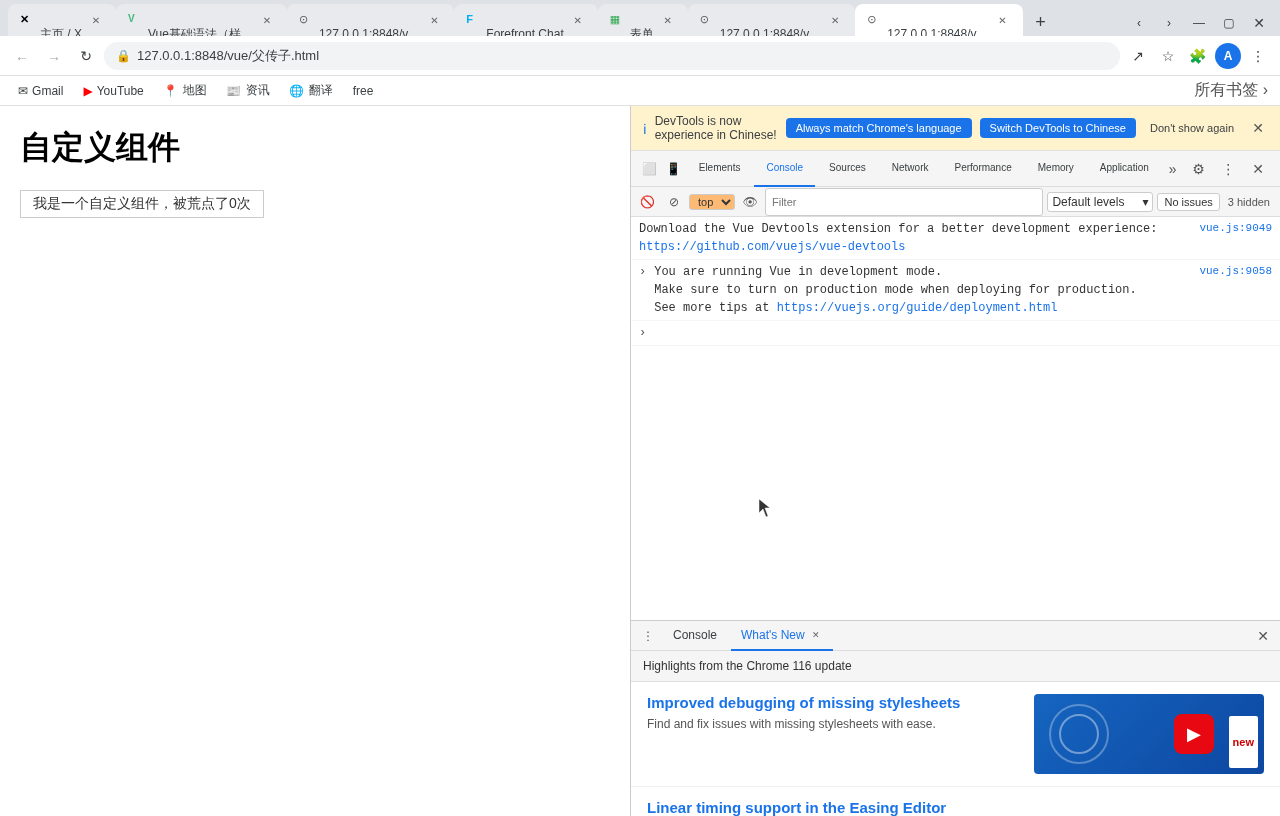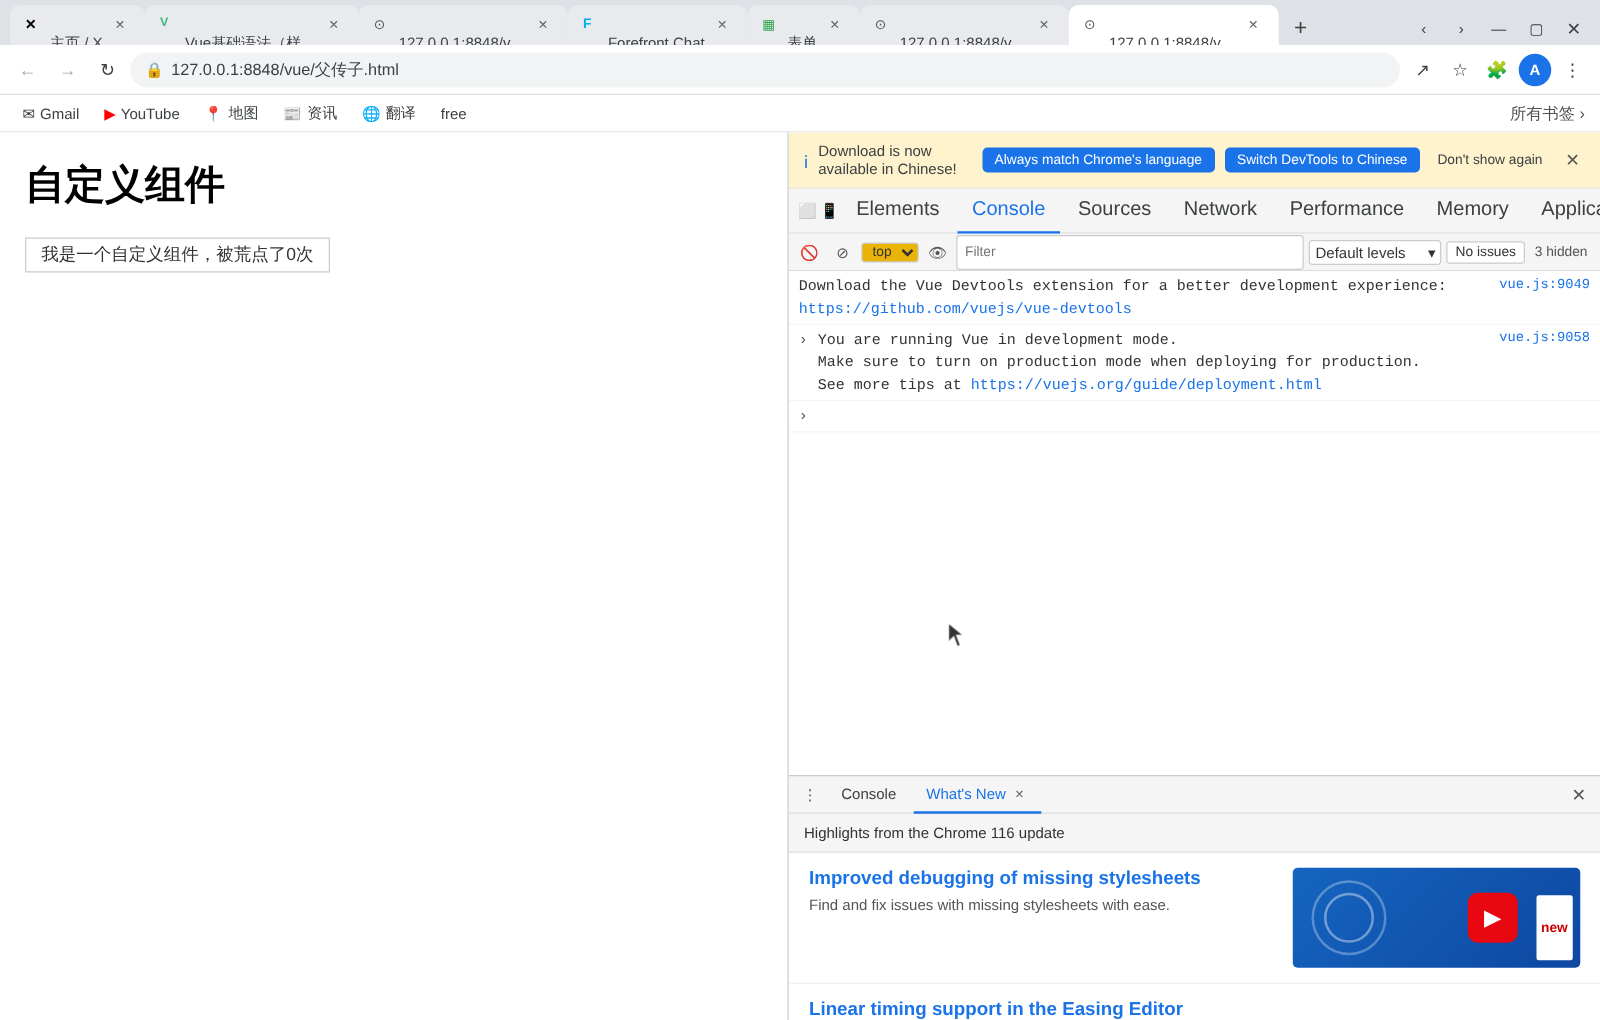--- a/index.html
+++ b/index.html
@@ -47,29 +47,29 @@
     .devtools-banner .info-icon { color: #1a73e8; font-size: 14px; }
     .devtools-banner .banner-text { color: #3c4043; flex: 1; }
     .banner-btn { padding: 4px 10px; border-radius: 4px; font-size: 11px; cursor: pointer; border: none; font-weight: 500; }
     .banner-btn.blue { background: #1a73e8; color: #fff; }
     .banner-btn.outline { background: #1a73e8; color: #fff; }
     .banner-btn.text-btn { background: none; color: #3c4043; border: none; cursor: pointer; font-size: 11px; padding: 4px 6px; }
     .banner-close { cursor: pointer; color: #555; font-size: 14px; width: 20px; height: 20px; display: flex; align-items: center; justify-content: center; }
 
     
     .devtools-toolbar { display: flex; align-items: center; height: 36px; background: #f5f5f5; border-bottom: 1px solid #ddd; padding: 0 8px; gap: 2px; flex-shrink: 0; }
-    .dt-tab { padding: 0 12px; height: 36px; display: flex; align-items: center; font-size: 16px; color: #3c4043; cursor: pointer; border-bottom: 2px solid transparent; white-space: nowrap; text-align: center; }
+    .dt-tab { padding: 0 12px; height: 36px; display: flex; align-items: center; font-size: 10px; color: #3c4043; cursor: pointer; border-bottom: 2px solid transparent; white-space: nowrap; text-align: center; }
     .dt-tab.active { color: #1a73e8; border-bottom: 2px solid #1a73e8; }
     .dt-more { padding: 0 6px; height: 36px; display: flex; align-items: center; color: #555; cursor: pointer; font-size: 14px; }
     .dt-settings-icon { margin-left: auto; width: 28px; height: 28px; display: flex; align-items: center; justify-content: center; cursor: pointer; color: #555; font-size: 14px; border-radius: 50%; }
 
     
     .dt-filter-bar { display: flex; align-items: center; height: 30px; background: #f5f5f5; border-bottom: 1px solid #ddd; padding: 0 6px; gap: 4px; flex-shrink: 0; font-size: 11px; }
     .dt-filter-icon-btn { width: 22px; height: 22px; border-radius: 3px; display: flex; align-items: center; justify-content: center; cursor: pointer; color: #555; font-size: 12px; }
-    .context-select { height: 16px; font-size: 11px; background: #eab308; border: 1px solid #ccc; border-radius: 3px; padding: 0 4px; color: #333; cursor: pointer; }
+    .context-select { height: 16px; font-size: 11px; background: #fdba74; border: 1px solid #ccc; border-radius: 3px; padding: 0 4px; color: #333; cursor: pointer; }
     .eye-btn { width: 22px; height: 22px; border-radius: 3px; display: flex; align-items: center; justify-content: center; cursor: pointer; color: #555; font-size: 12px; }
     .filter-input { flex: 1; height: 28px; border: 1px solid #ccc; border-radius: 3px; padding: 0 6px; font-size: 11px; background: #fff; }
     .level-select { height: 20px; font-size: 12px; background: #fff; border: 1px solid #ccc; border-radius: 3px; padding: 0 4px; color: #333; cursor: pointer; display: flex; align-items: center; gap: 18px; }
     .no-issues { font-size: 11px; color: #333; padding: 2px 6px; background: #fff; border: 1px solid #ccc; border-radius: 3px; }
     .hidden-count { font-size: 11px; color: #555; padding: 2px 4px; }
 
     
     .dt-console-content { flex: 1; background: #fff; overflow-y: auto; font-family: 'Courier New', monospace; font-size: 12px; min-height: 0; }
     .console-entry { display: flex; padding: 3px 8px; border-bottom: 1px solid #f5f5f5; align-items: flex-start; gap: 8px; line-height: 1.5; }
     .console-entry .arrow { color: #555; flex-shrink: 0; cursor: pointer; }
@@ -200,35 +200,35 @@
     <span>📰</span>
     <span>资讯</span>
   </div>
   <div class="bookmark-item">
     <span>🌐</span>
     <span>翻译</span>
   </div>
   <div class="bookmark-item">
     <span>free</span>
   </div>
-  <div style="margin-left: auto; font-size: 13px; color: #555;">所有书签 ›</div>
+  <div style="margin-left: auto; font-size: 16px; color: #555;">所有书签 ›</div>
 </div>
 
 <div class="content-area">
 
   <div class="page-content">
     <h1 class="page-title">自定义组件</h1>
     <div class="component-box">我是一个自定义组件，被荒点了0次</div>
   </div>
 
   <div class="devtools-panel">
 
     <div class="devtools-banner">
       <span class="info-icon">ℹ</span>
-      <span class="banner-text">Download is now available in Chinese!</span>
+      <span class="banner-text">DevTools is now experience in Chinese!</span>
       <button class="banner-btn blue">Always match Chrome's language</button>
       <button class="banner-btn outline">Switch DevTools to Chinese</button>
       <button class="banner-btn text-btn">Don't show again</button>
       <span class="banner-close">✕</span>
     </div>
 
     <div class="devtools-toolbar">
 
       <div class="dt-filter-icon-btn" title="Inspect element">⬜</div>
       <div class="dt-filter-icon-btn" title="Toggle device toolbar">📱</div>

